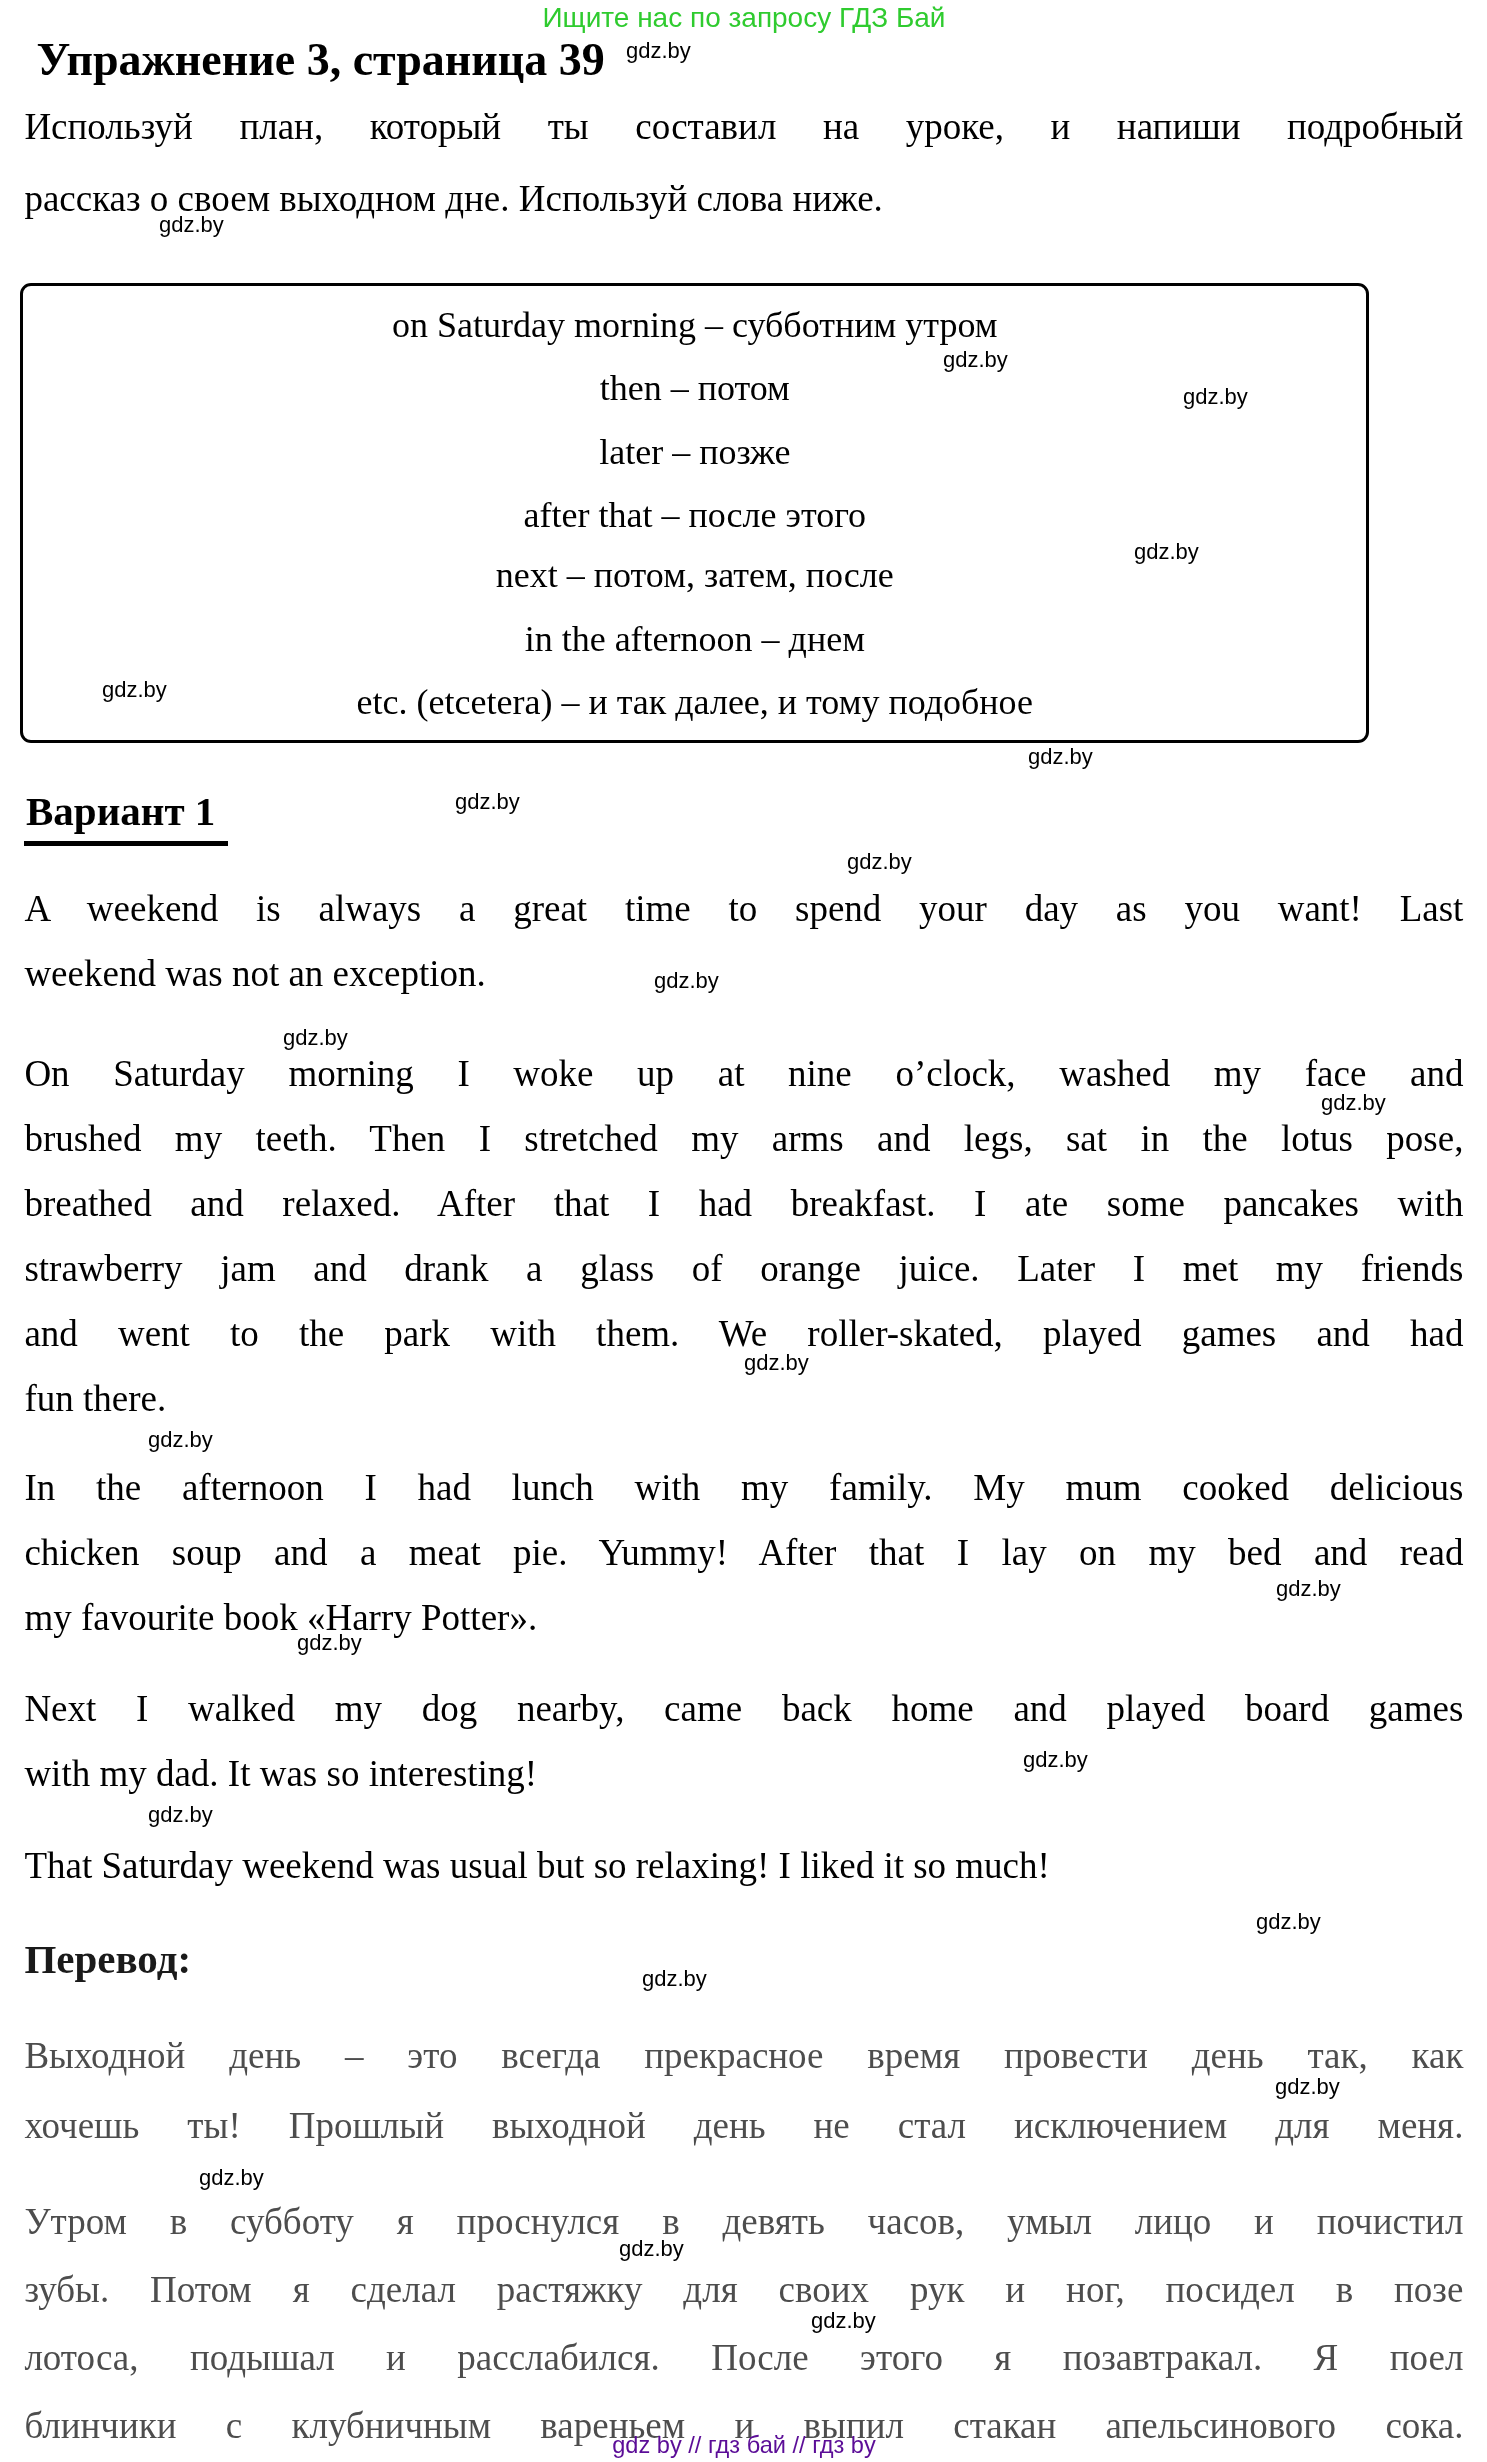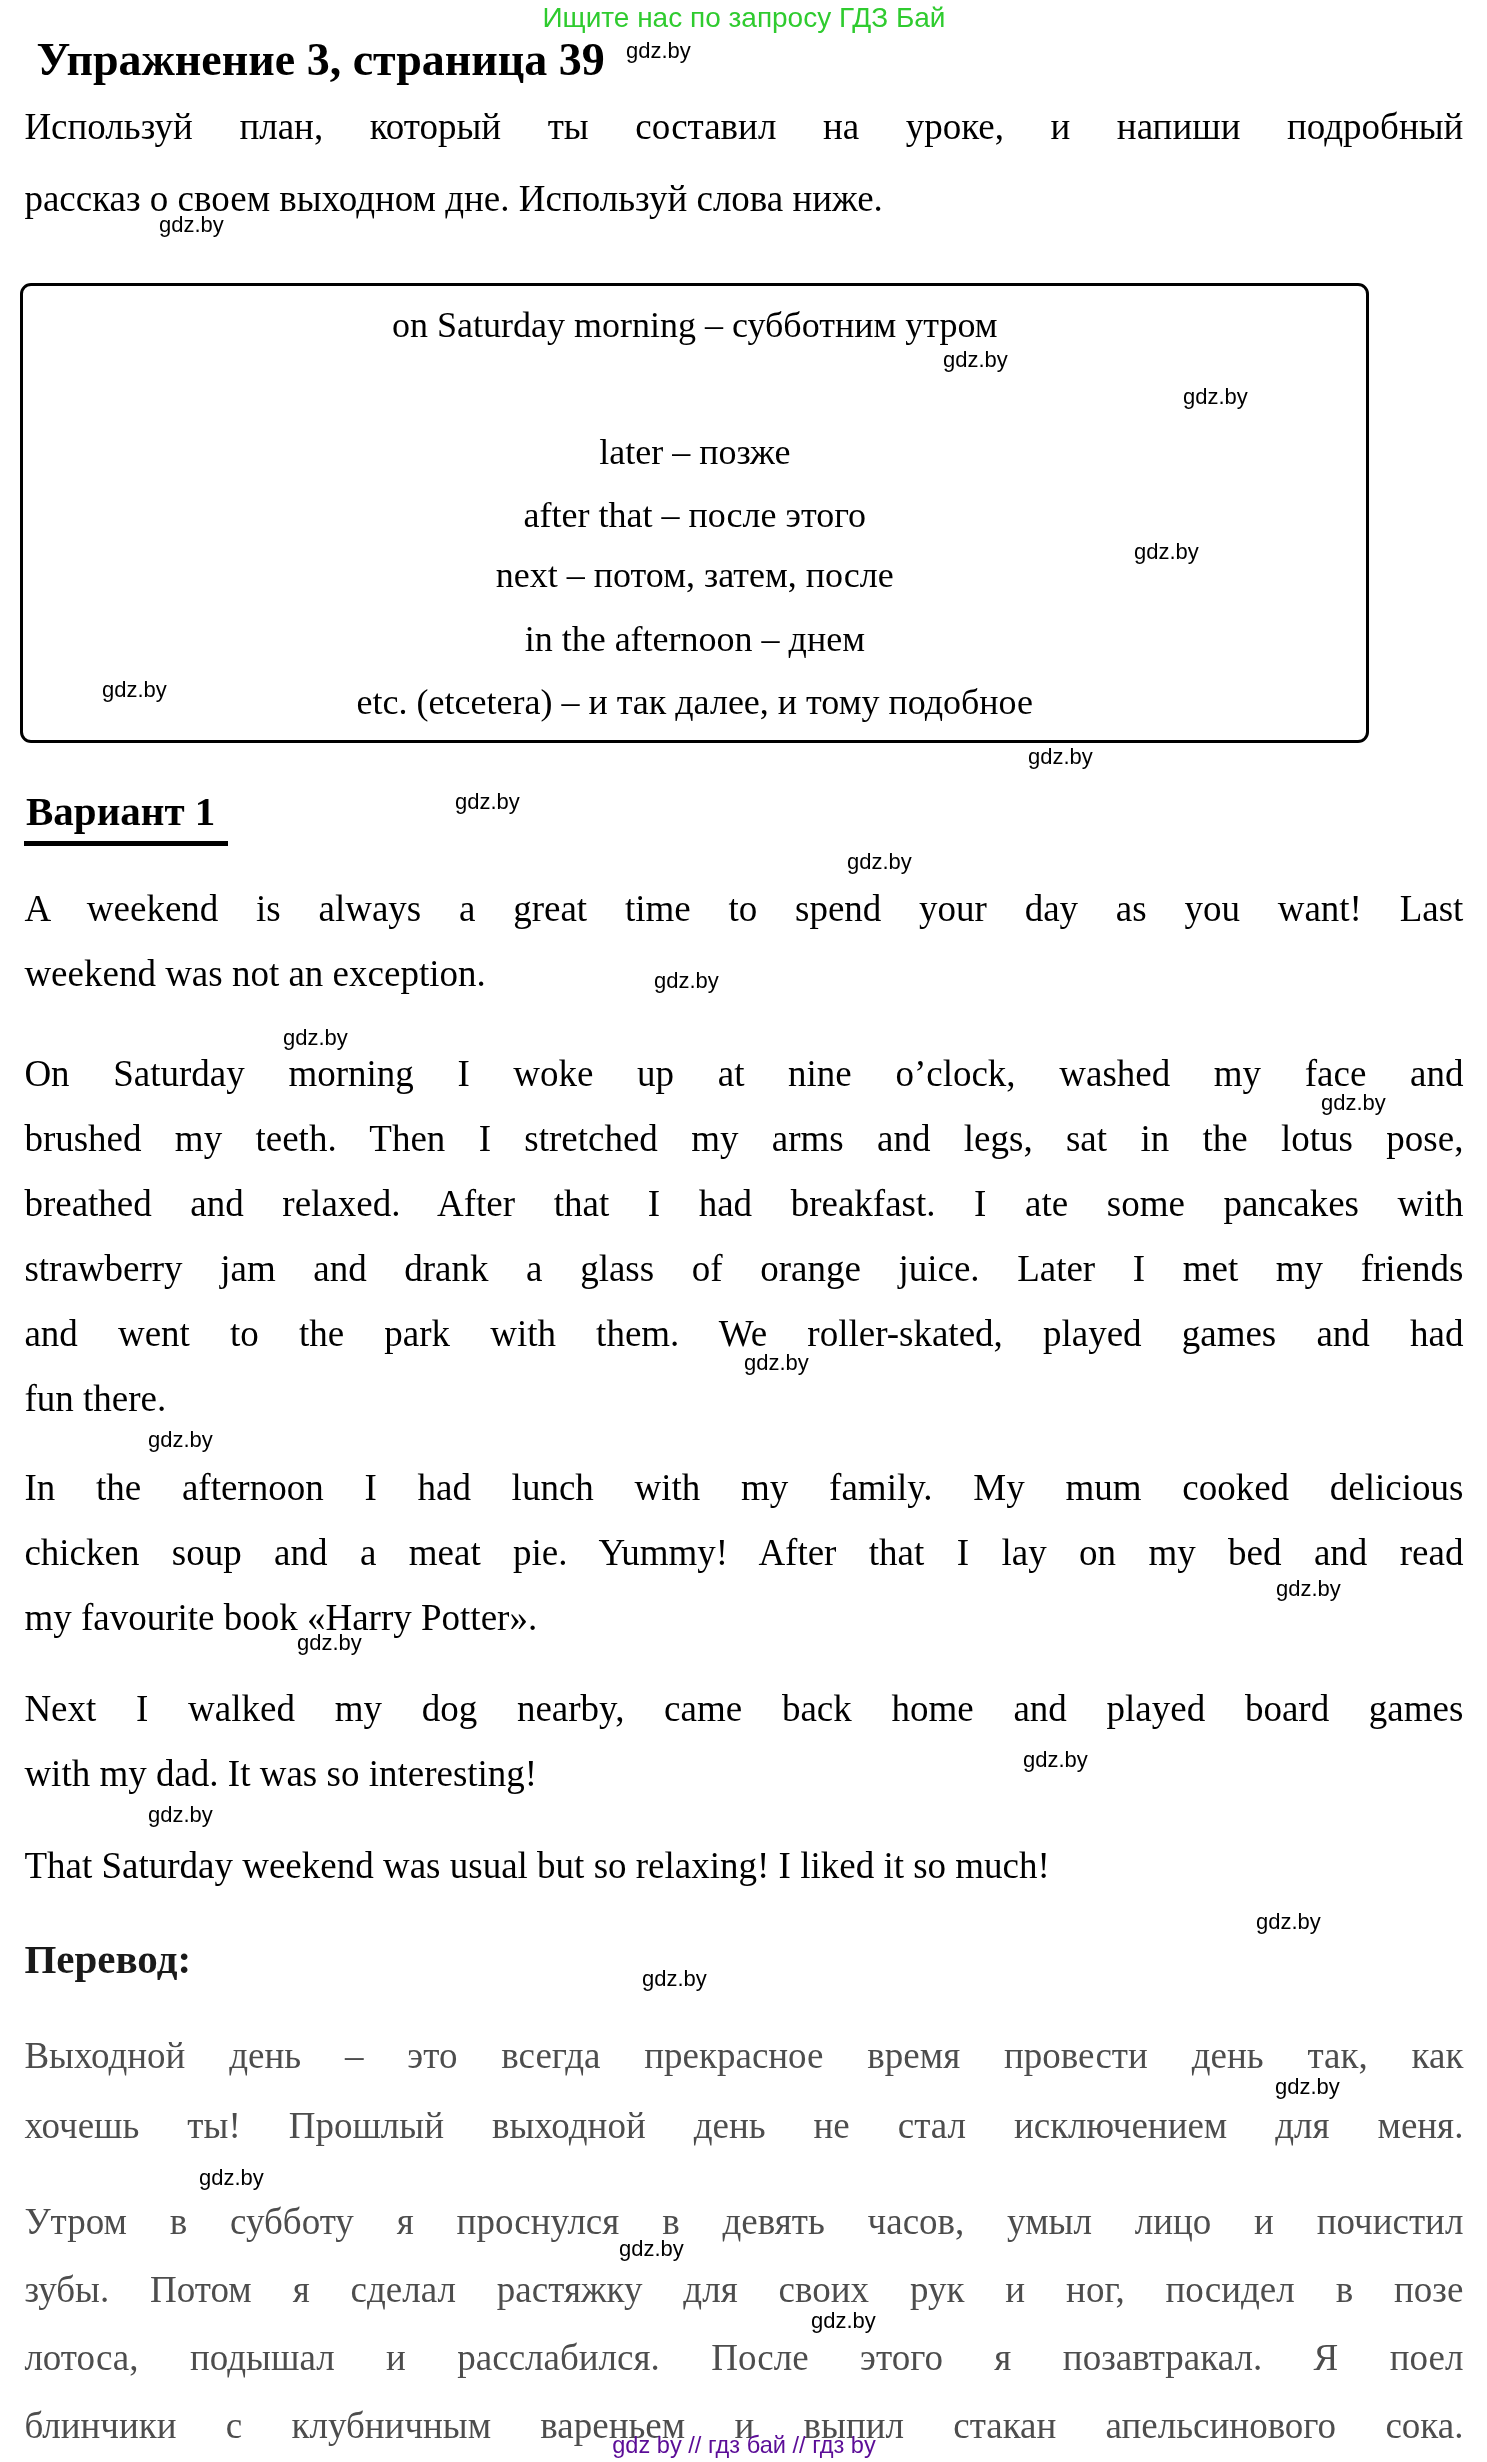--- a/index.html
+++ b/index.html
@@ -81,20 +81,21 @@
 
   <div class="title">Упражнение 3, страница 39</div>
 
   <div class="para instr" style="top:91px">
     <div class="ln j">Используй план, который ты составил на уроке, и напиши подробный</div>
     <div class="ln last">рассказ о своем выходном дне. Используй слова ниже.</div>
   </div>
 
   <div class="vocab-box">
     <div class="bx" style="top:18px">on Saturday morning – субботним утром</div>
+    <div class="bx" style="top:81px">then – потом</div>
     <div class="bx" style="top:145px">later – позже</div>
     <div class="bx" style="top:208px">after that – после этого</div>
     <div class="bx" style="top:268px">next – потом, затем, после</div>
     <div class="bx" style="top:332px">in the afternoon – днем</div>
     <div class="bx" style="top:395px">etc. (etcetera) – и так далее, и тому подобное</div>
   </div>
 
   <div class="heading variant">Вариант 1</div>
 
   <div class="para" style="top:876px">

